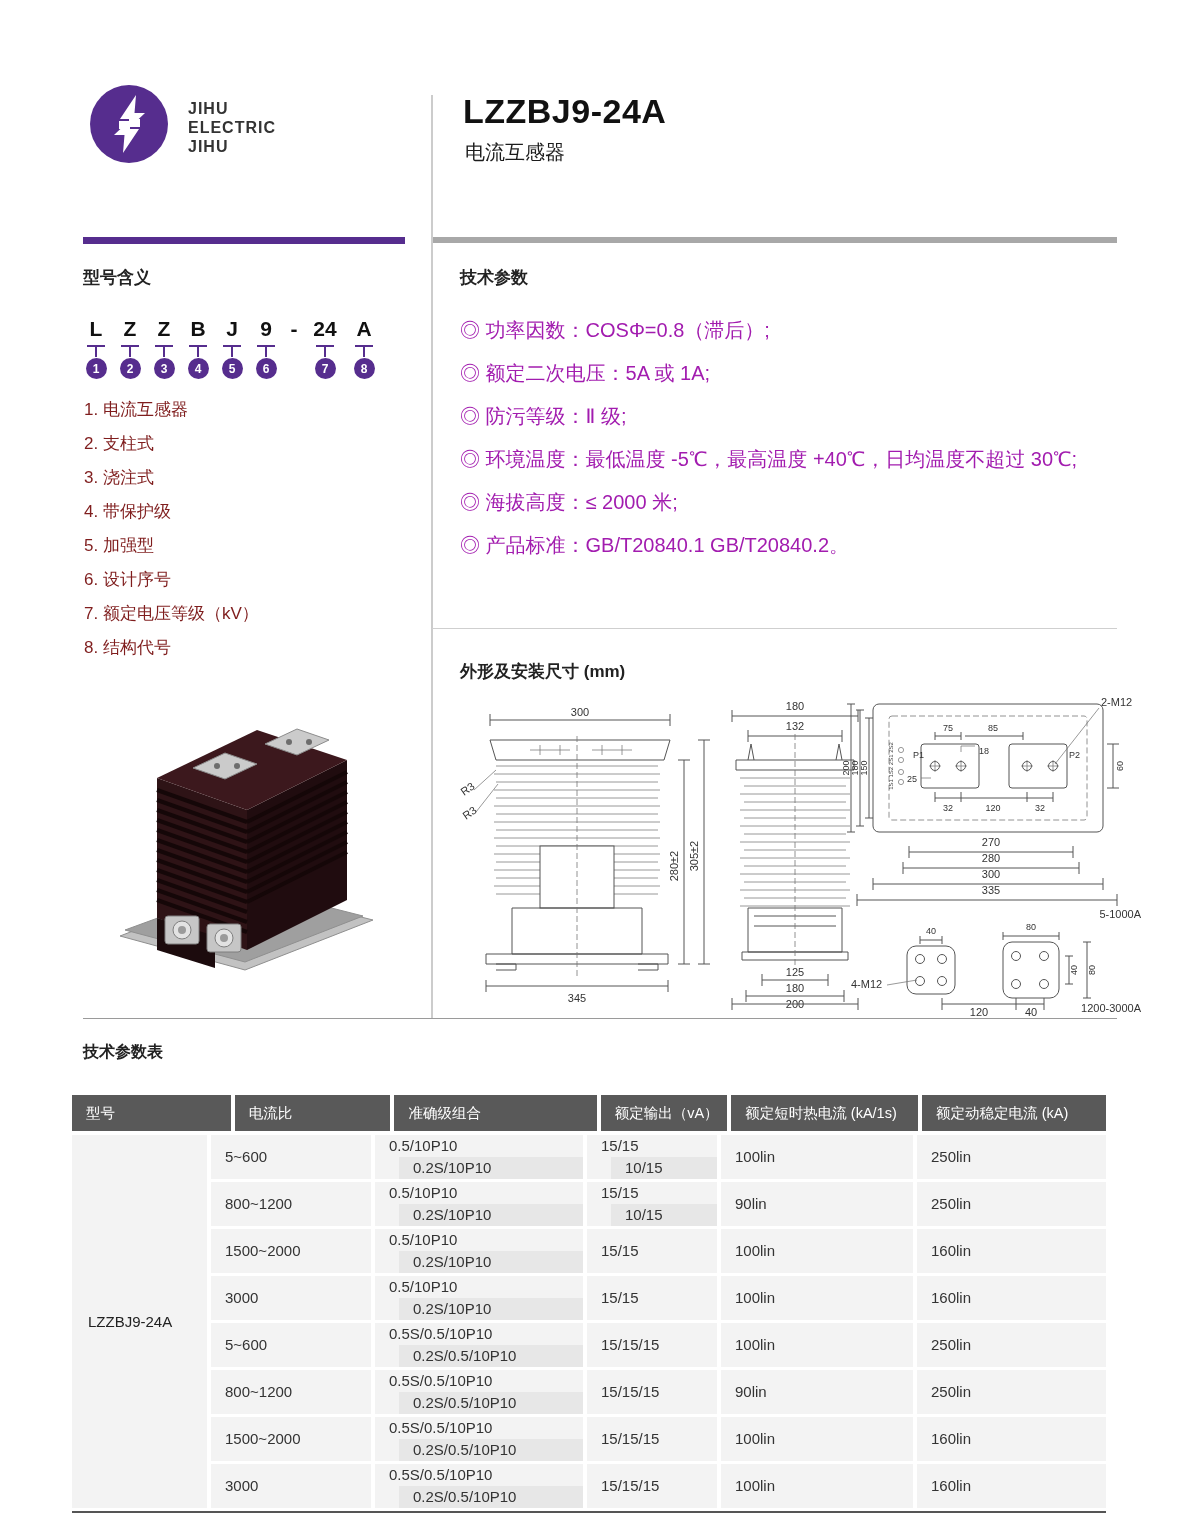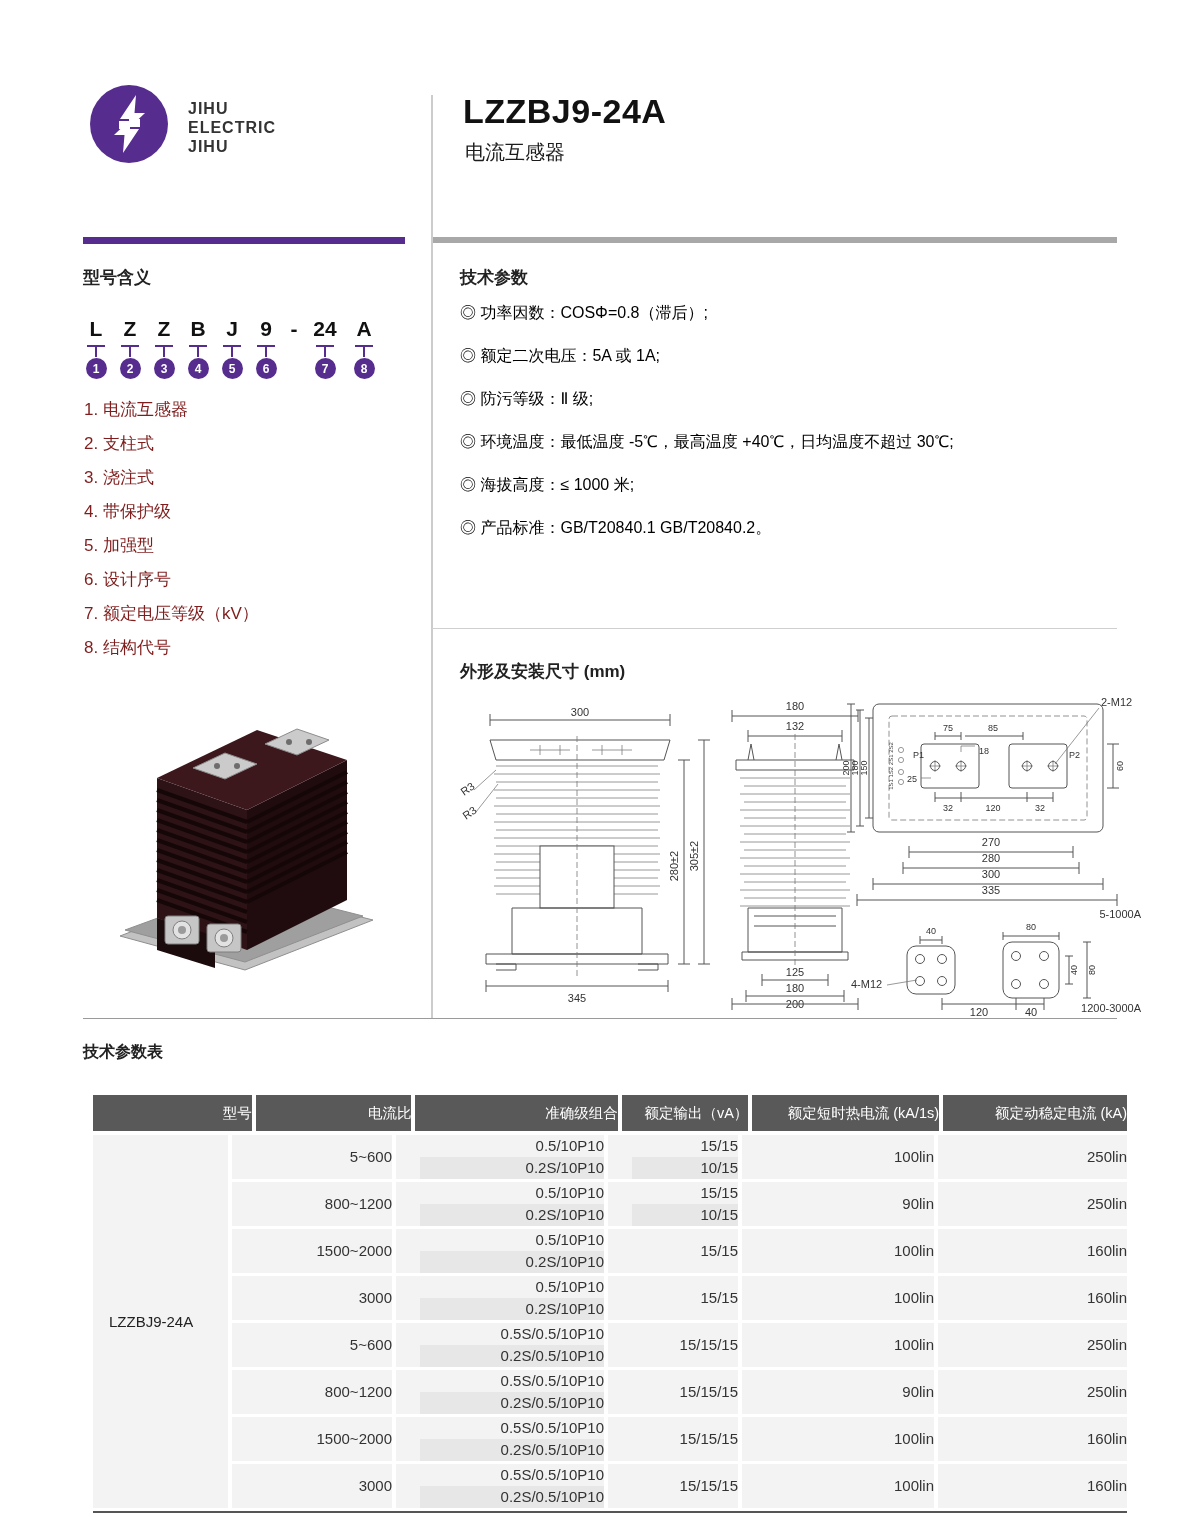--- a/index.html
+++ b/index.html
@@ -34,40 +34,40 @@
   .tbar  { width:18px; height:2px; margin-top:3px; }
   .tstem { width:2px; height:10px; }
   .tnum  { width:21px; height:21px; border-radius:50%; color:#fff; font-size:12px; font-weight:700;
            display:flex; align-items:center; justify-content:center; margin-top:1px; }
   .token.dash .tbar, .token.dash .tstem, .token.dash .tnum { visibility:hidden; }
   .mm-list { position:absolute; left:84px; top:398px; font-size:17px; color:#7f1d1d; }
   .mm-list div { height:34px; line-height:24px; }
 
   
   .tp-heading { position:absolute; left:460px; top:266px; }
-  .tp-list { position:absolute; left:460px; top:302px; font-size:16px; color:#000000; }
+  .tp-list { position:absolute; left:460px; top:319px; font-size:20px; color:#a21caf; }
   .tp-list div { height:43px; line-height:22px; }
 
   
   .dim-heading { position:absolute; left:460px; top:660px; }
   .product-photo { position:absolute; left:95px; top:668px; }
   .svg-front { position:absolute; left:452px; top:698px; }
   .svg-side  { position:absolute; left:712px; top:698px; }
   .svg-plan  { position:absolute; left:843px; top:694px; }
   svg text { font-family:"Liberation Sans", sans-serif; }
   .dtext { font-size:11px; fill:#333; }
   .dtext-s { font-size:9px; fill:#333; }
   .dtext-t { font-size:6px; fill:#444; }
   .dln { stroke:#555; stroke-width:1; fill:none; }
   .dthin { stroke:#777; stroke-width:.75; fill:none; }
   .ddash { stroke:#777; stroke-width:.8; stroke-dasharray:6 3; fill:none; }
 
   
   .tbl-heading { position:absolute; left:83px; top:1042px; font-size:16px; font-weight:700; }
-  .table-wrap { position:absolute; left:93px; top:1095px; width:1034px; font-size:15px;text-align:right; }
+  .table-wrap { position:absolute; left:72px; top:1095px; width:1034px; font-size:15px; }
   .thead { display:flex; gap:4px; }
   .th { height:36px; line-height:36px; background:#595959; color:#fff; padding-left:14px;
         font-size:14.5px; white-space:nowrap; }
   .c1{width:163px;} .c2{width:160px;} .c3{width:208px;} .c4{width:130px;} .c5{width:192px;} .c6{width:189px;}
   .tbody { display:flex; gap:4px; margin-top:4px; }
   .model-cell { width:163px; background:#f3f3f3; display:flex; align-items:center; padding-left:16px; color:#222; }
   .groups { display:flex; flex-direction:column; }
   .grow { display:flex; gap:4px; margin-bottom:3px; }
   .grow:last-child { margin-bottom:0; }
   .td { background:#f3f3f3; height:44px; color:#333; }
@@ -170,21 +170,21 @@
     <div>7. 额定电压等级（kV）</div>
     <div>8. 结构代号</div>
   </div>
 
   <div class="sec-heading tp-heading">技术参数</div>
   <div class="tp-list">
     <div>◎ 功率因数：COSΦ=0.8（滞后）;</div>
     <div>◎ 额定二次电压：5A 或 1A;</div>
     <div>◎ 防污等级：Ⅱ 级;</div>
     <div>◎ 环境温度：最低温度 -5℃，最高温度 +40℃，日均温度不超过 30℃;</div>
-    <div>◎ 海拔高度：≤ 1000 米;</div>
+    <div>◎ 海拔高度：≤ 2000 米;</div>
     <div>◎ 产品标准：GB/T20840.1 GB/T20840.2。</div>
   </div>
 
   <div class="sec-heading dim-heading">外形及安装尺寸 (mm)</div>
 
   <div class="product-photo">
     <svg width="300" height="310" viewBox="0 0 300 310">
       <polygon points="25,268 150,302 278,252 150,220" fill="#c2c2c2" stroke="#8f8f8f"></polygon>
       <polygon points="30,262 150,294 268,248 150,218" fill="#9f9f9f" stroke="#8f8f8f"></polygon>
       <polygon points="62,110 62,250 152,282 152,142" fill="#2e1316"></polygon>

